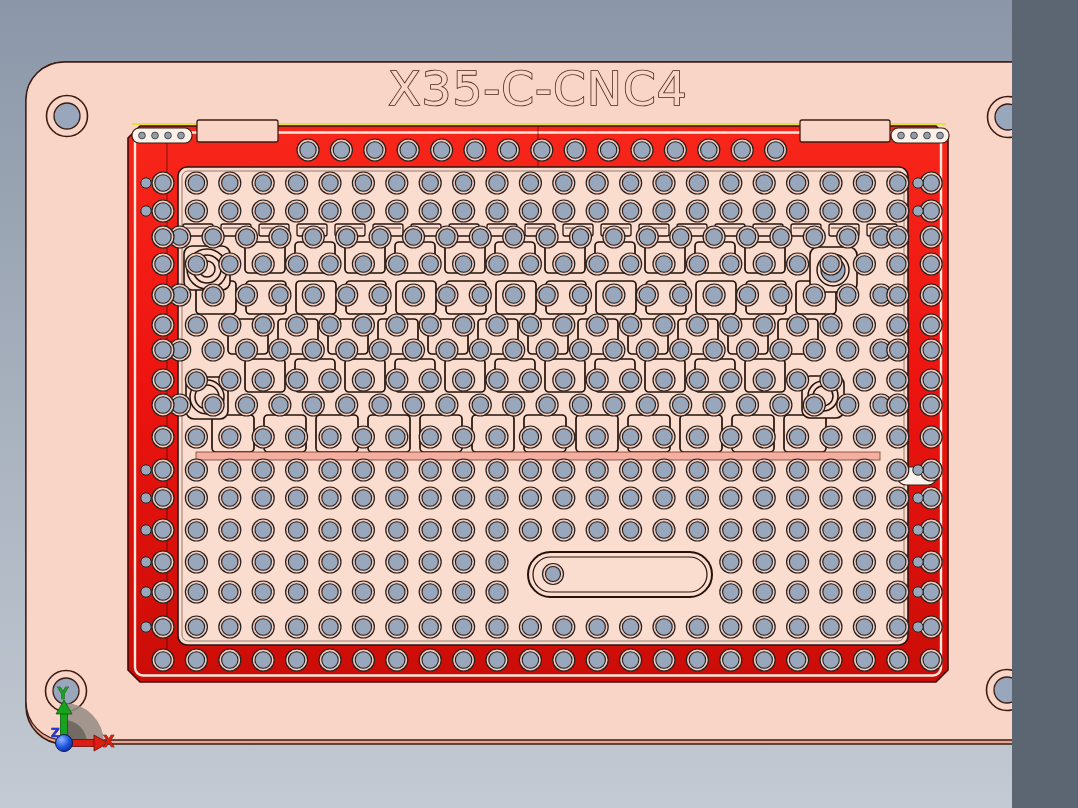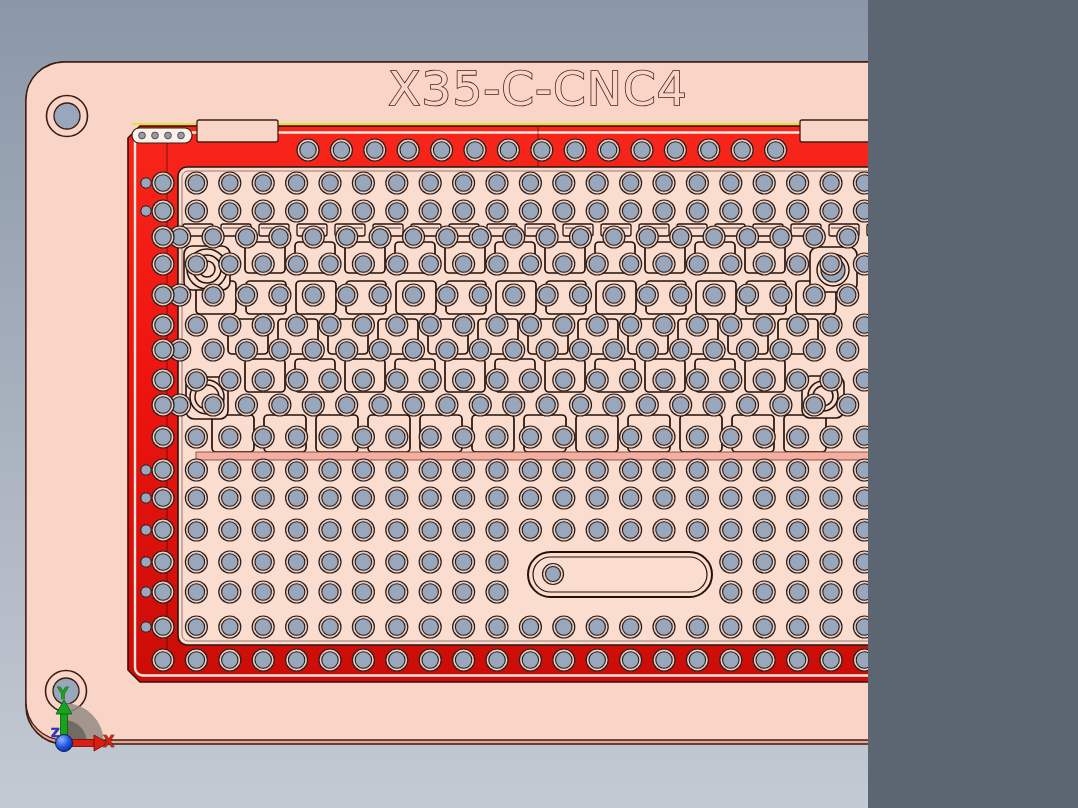--- a/index.html
+++ b/index.html
@@ -1,16 +1,16 @@
 <!DOCTYPE html>
 <html><head>
 <meta charset="utf-8">
 <style>
   html,body{margin:0;padding:0;background:#5c6672;}
-  .viewport{width:868px;height:808px;position:relative;overflow:hidden;
+  .viewport{width:1012px;height:808px;position:relative;overflow:hidden;
             font-family:"DejaVu Sans","Liberation Sans",sans-serif;}
   svg{display:block;}
   .engraved-title{font-family:"DejaVu Sans","Liberation Sans",sans-serif;
                   font-size:47px;letter-spacing:1px;text-anchor:middle;
                   paint-order:stroke;}
   .axis-label{font-family:"DejaVu Sans","Liberation Sans",sans-serif;
               font-size:15px;font-weight:bold;paint-order:stroke;}
   .axis-label.z{font-size:12px;}
 </style>
 </head>

